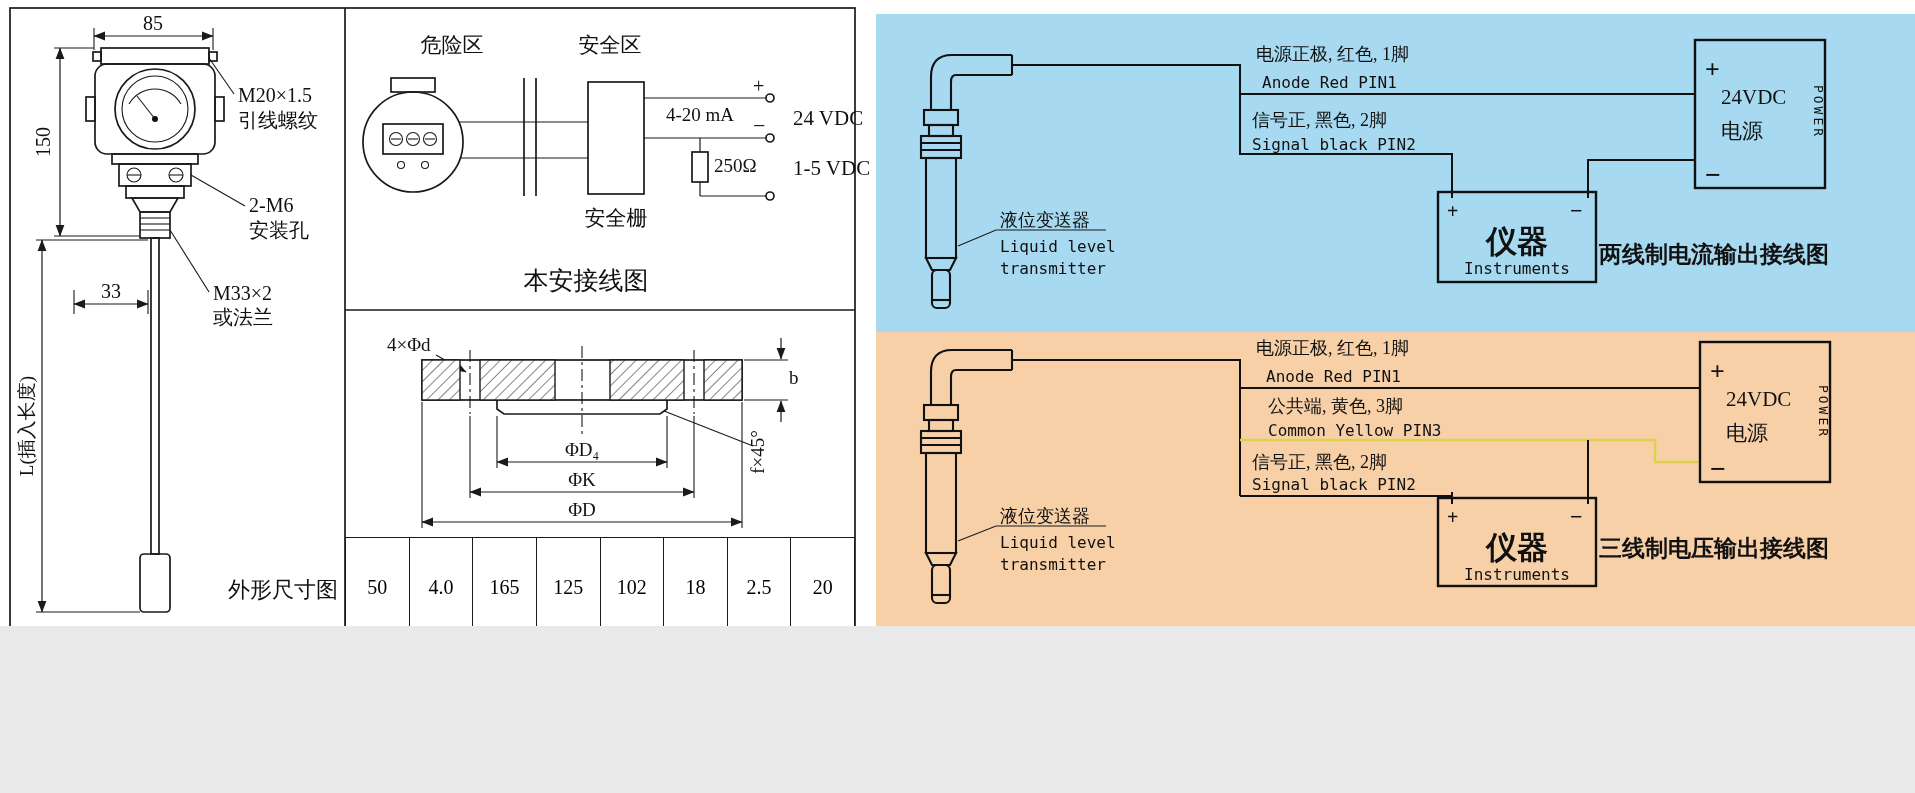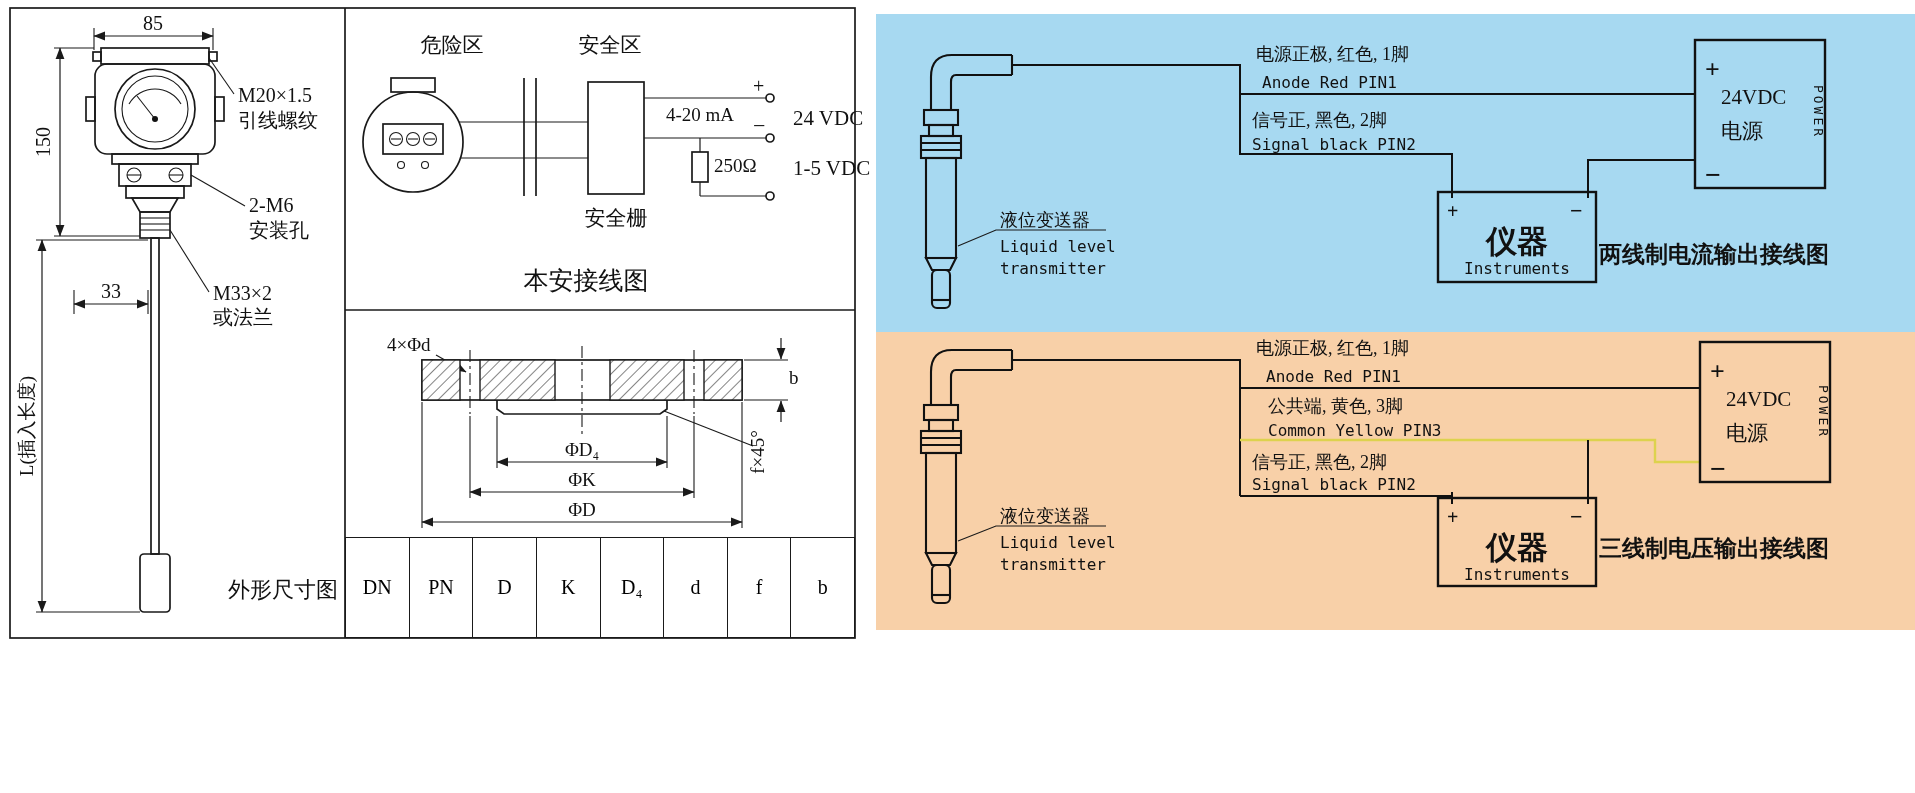--- a/index.html
+++ b/index.html
@@ -1,17 +1,17 @@
 <!DOCTYPE html>
 <html style="--panel-blue: #a7d9f1; --panel-orange: #f8d0a8; --wire-yellow: #ddd24e;"><head>
 <meta charset="utf-8">
 <style>
   * { margin:0; padding:0; box-sizing:border-box; }
   body { background:#e9e9e9; }
-  .stage { position:relative; width:1915px; height:793px; background:#ffffff;
+  .stage { position:relative; width:1915px; height:626px; background:#ffffff;
            font-family:"Liberation Serif", serif; overflow:hidden; }
   .stage svg { position:absolute; left:0; top:0; }
   text { fill:#111; }
   .mono { font-family:"DejaVu Sans Mono", monospace; }
   .mid  { text-anchor:middle; }
   .b    { font-weight:bold; }
   .s13{font-size:13px; letter-spacing:3px;} .s16{font-size:16px;} .s18{font-size:18px;}
   .s19{font-size:19px;} .s20{font-size:20px;} .s21{font-size:21px;} .s22{font-size:22px;}
   .s23{font-size:23px;} .s25{font-size:25px;} .s26{font-size:26px;} .s28{font-size:28px;}
   .s31{font-size:31px;}
@@ -291,25 +291,25 @@
       <text x="1570" y="524" class="s22 b">−</text>
       <text x="1517" y="558" class="mid s31 b">仪器</text>
       <text x="1517" y="580" class="mid mono s16">Instruments</text>
     </g>
     <text x="1714" y="556" class="mid s23 b">三线制电压输出接线图</text>
   </g>
 </svg>
 
 <table class="flange-table">
   <tbody>
-        <tr>
-    <th>DN</th>
-    <th>PN</th>
-    <th>D</th>
-    <th>K</th>
-    <th>D₄</th>
-    <th>d</th>
-    <th>f</th>
-    <th>b</th>
+  <tr>
+    <td>50</td>
+    <td>4.0</td>
+    <td>165</td>
+    <td>125</td>
+    <td>102</td>
+    <td>18</td>
+    <td>2.5</td>
+    <td>20</td>
   </tr>
 </tbody>
     </table>
 </div>
 
 </body></html>

